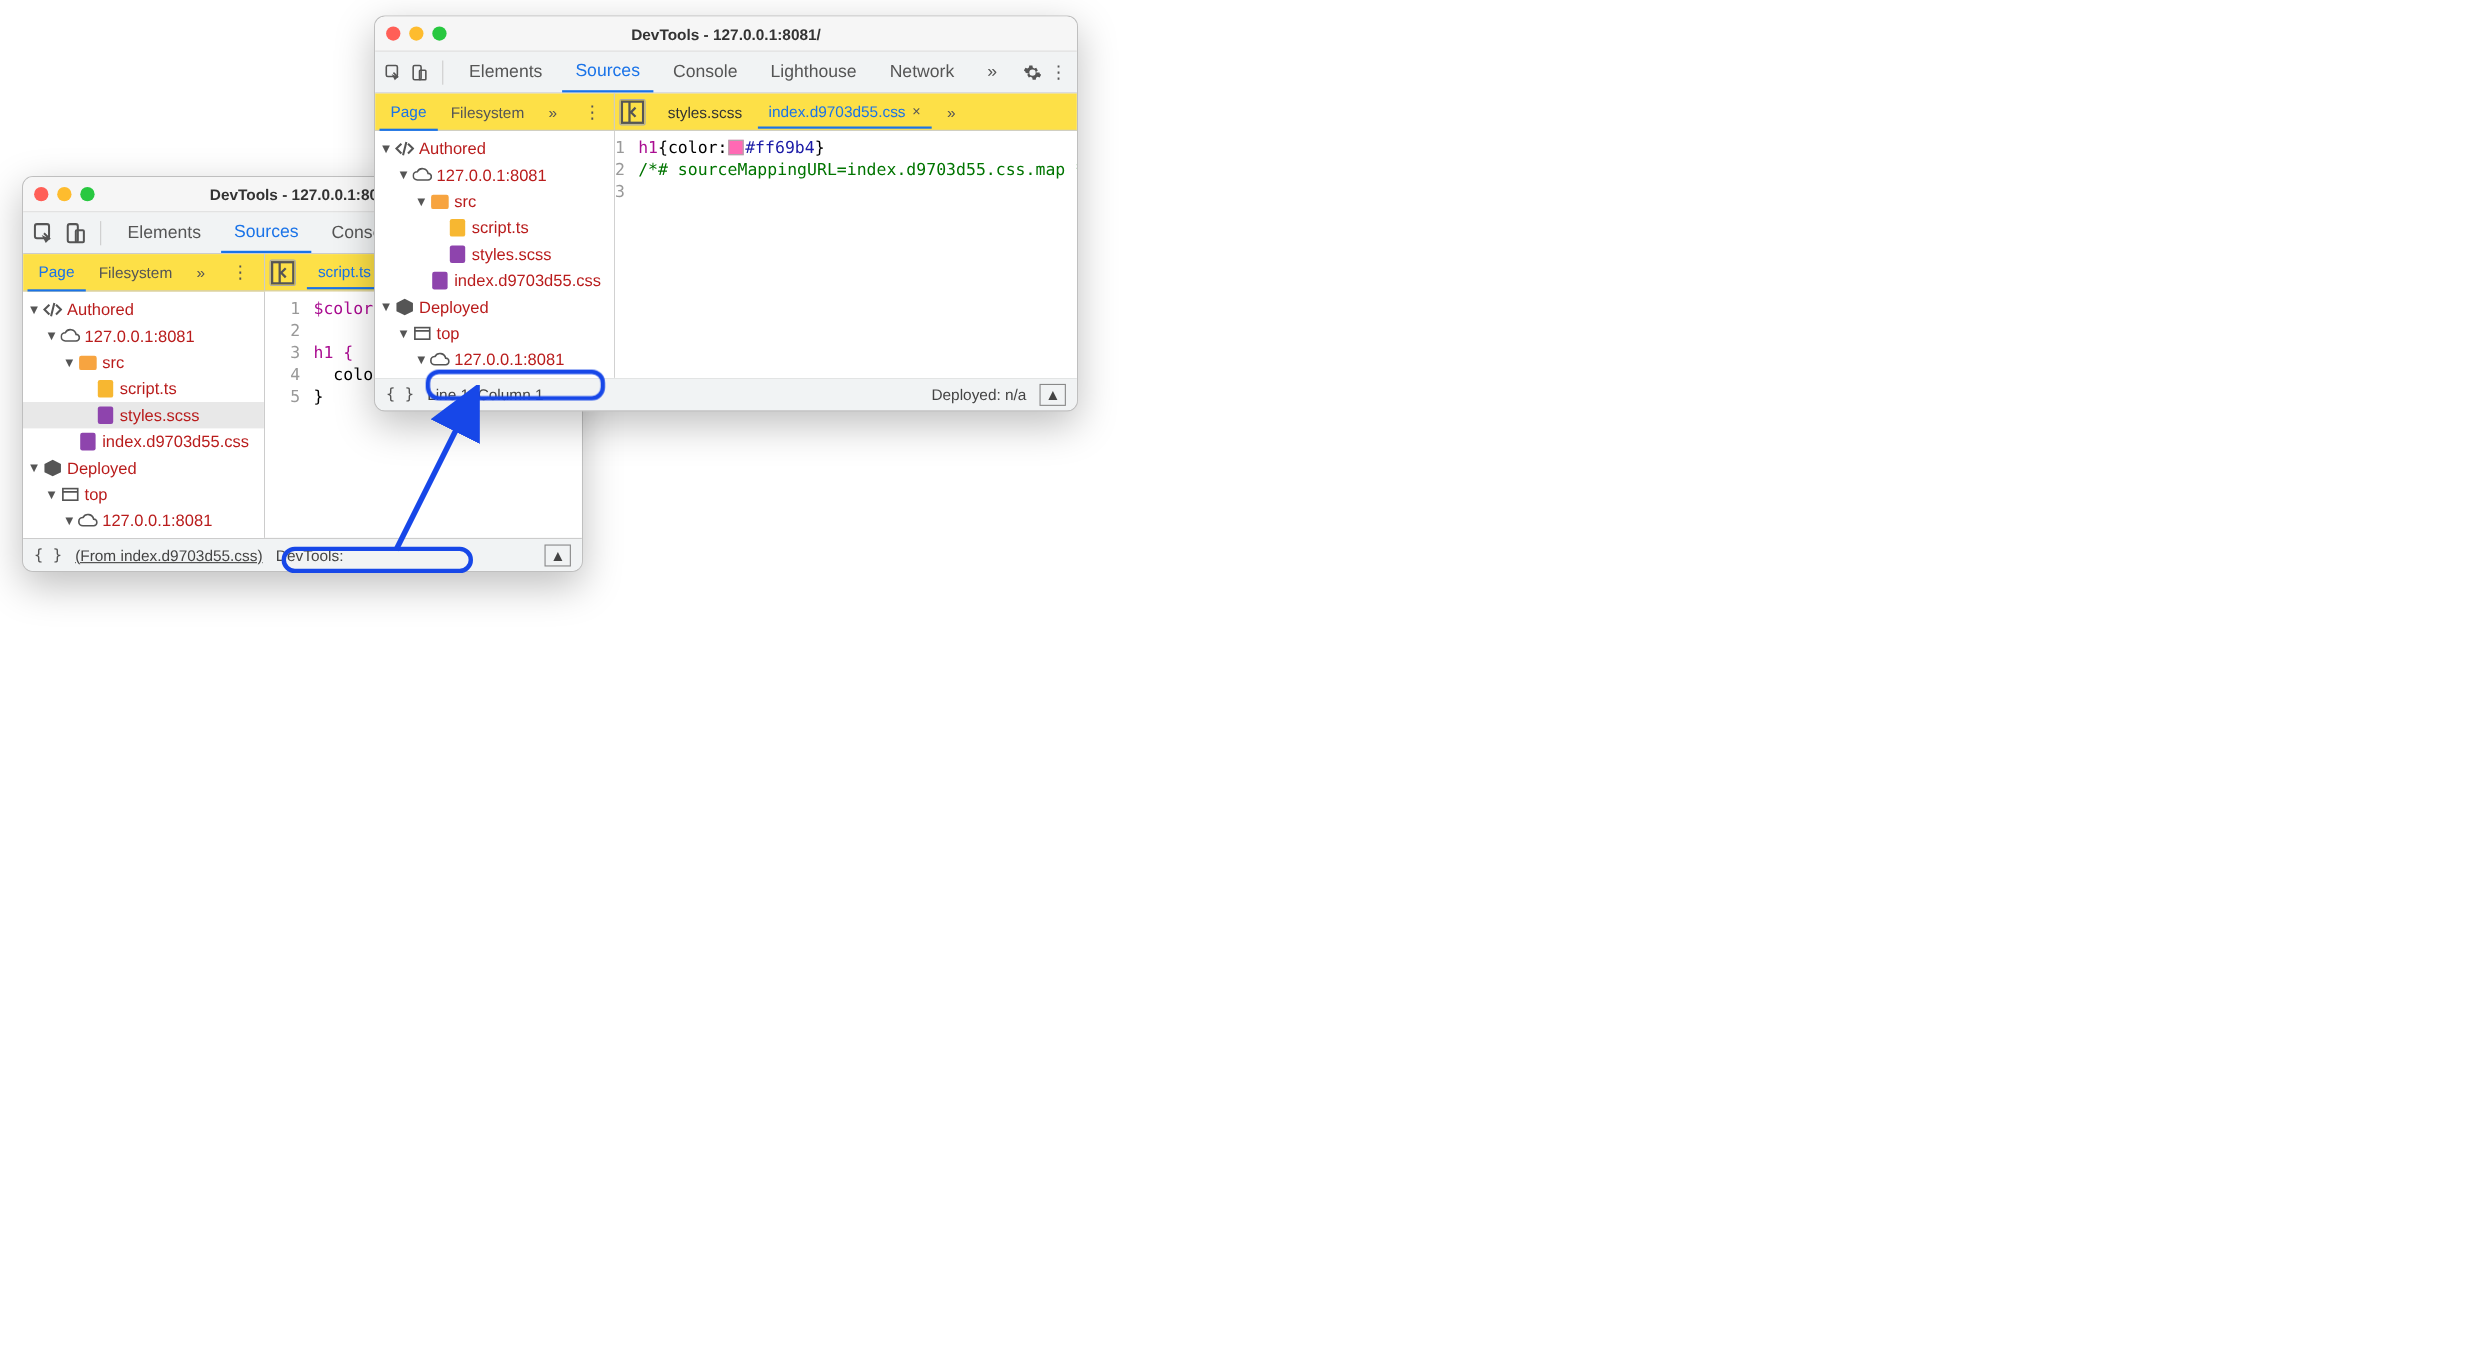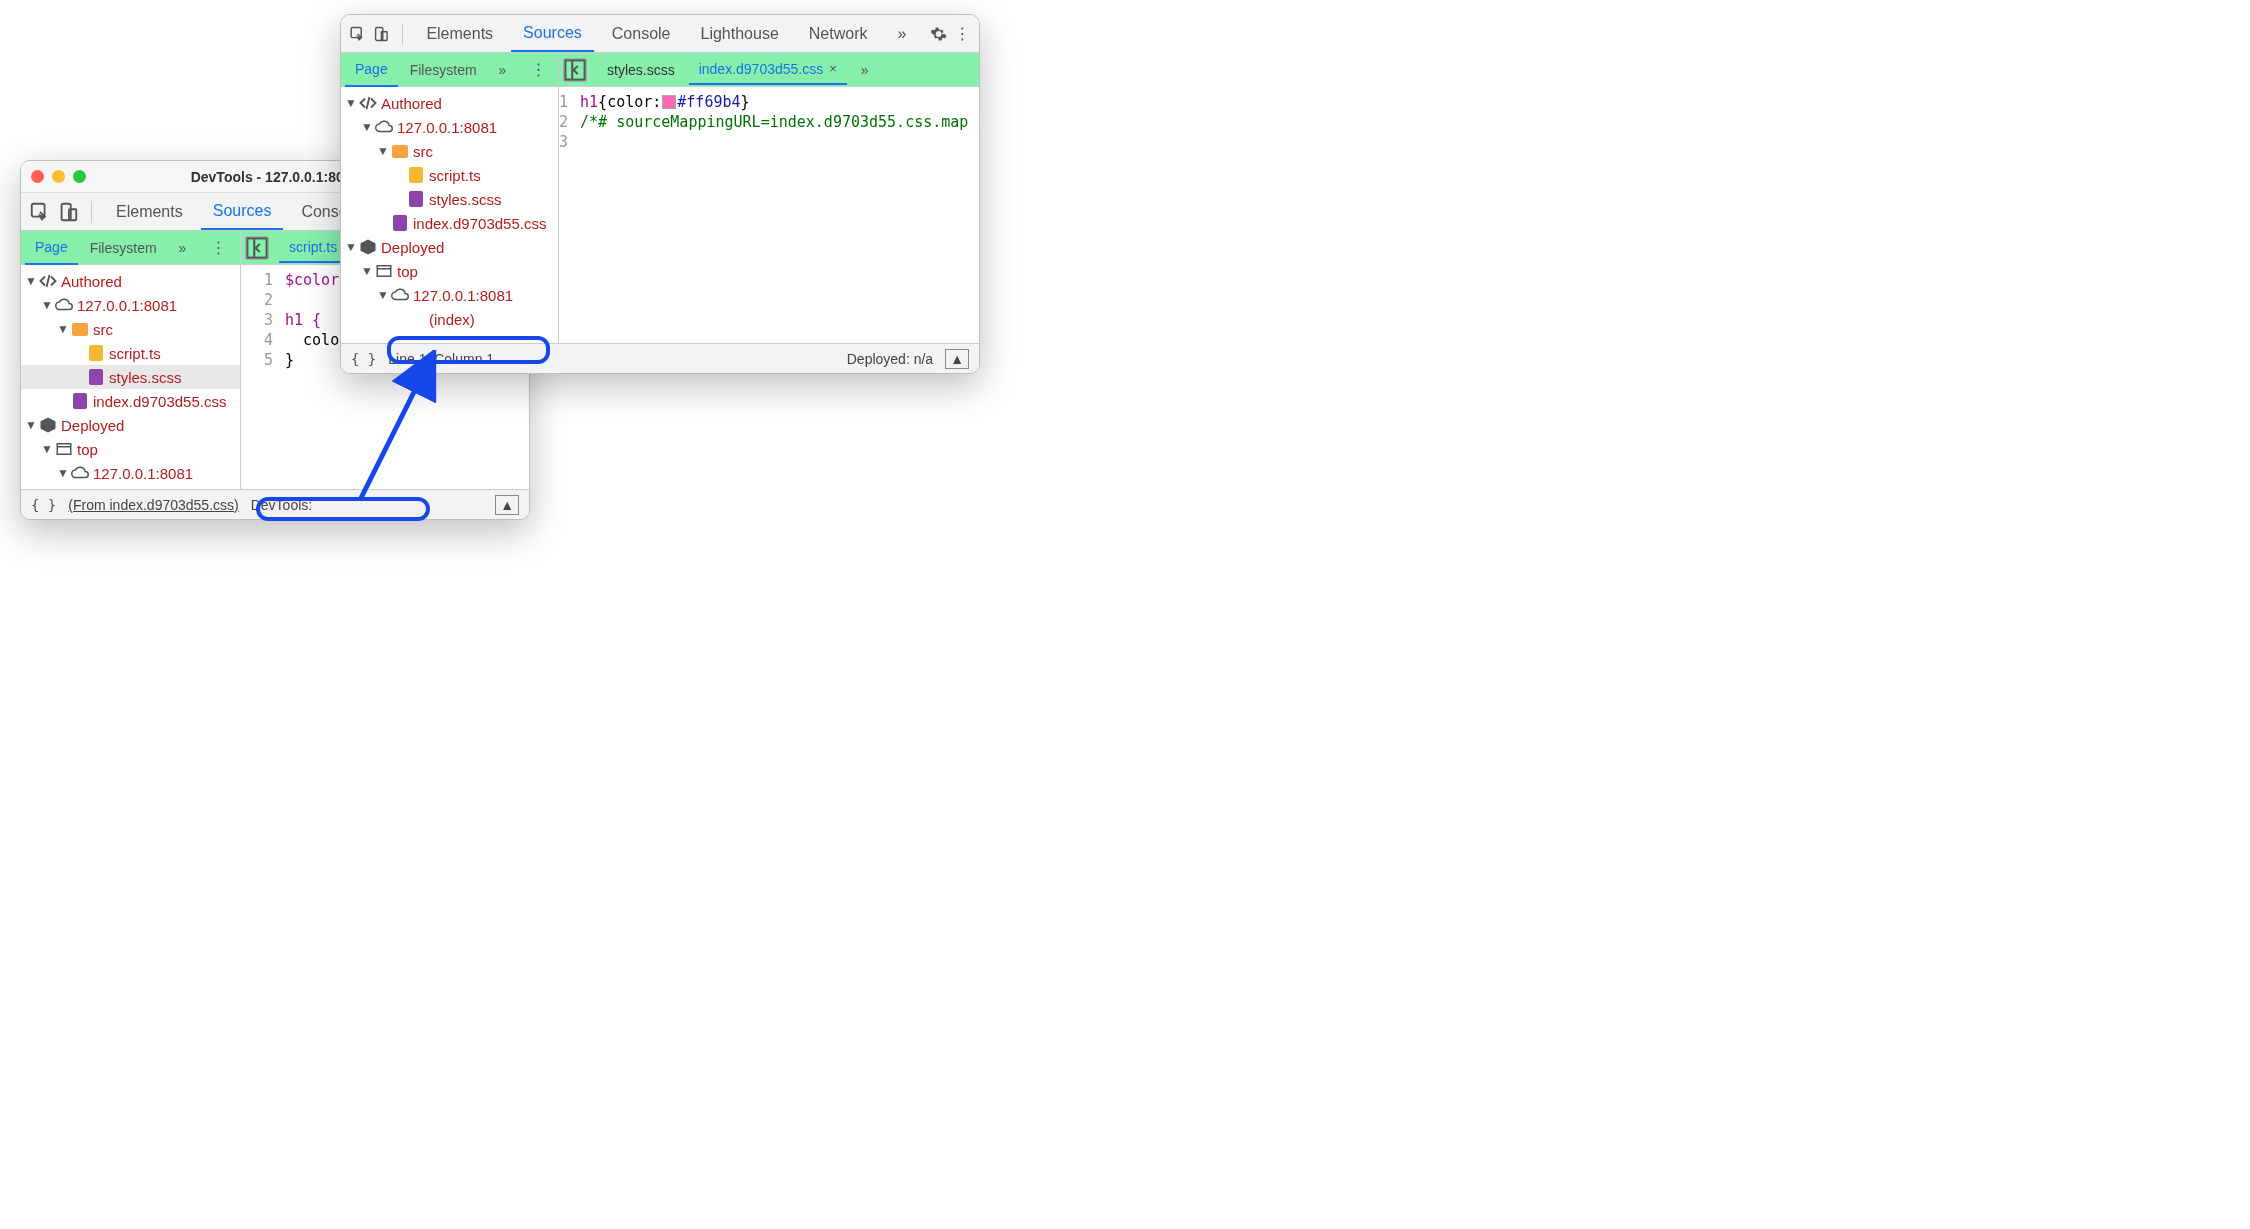--- a/index.html
+++ b/index.html
@@ -51,21 +51,21 @@
   .divider { width: 1px; background: #ccc; height: 22px; margin: 0 6px; }
   .tab { padding: 8px 12px; color: #555; cursor: pointer; }
   .tab.active { color: #1a73e8; border-bottom: 2px solid #1a73e8; font-weight: 500; }
   .toolbar .spacer { flex: 1; }
 
   .sub-toolbar {
     height: 34px;
     display: flex;
     align-items: stretch;
     border-bottom: 1px solid #ccc;
-    background: #86efac;
+    background: #fde047;
   }
   .sub-left {
     display: flex;
     align-items: center;
     border-right: 1px solid #ccc;
     padding: 0 4px;
     gap: 2px;
   }
   .sub-tab { padding: 8px 10px; font-size: 14px; color: #555; cursor: pointer; }
   .sub-tab.active { color: #1a73e8; border-bottom: 2px solid #1a73e8; }
@@ -279,20 +279,28 @@
   <div class="statusbar">
     <span class="braces">{ }</span>
     <span style="text-decoration: underline;">(From index.d9703d55.css)</span>
     <span>DevTools:</span>
     <span class="st-spacer"></span>
     <span style="border:1px solid #888; padding:1px 4px;">▲</span>
   </div>
 </div>
 
 <div class="window" style="left:340px; top:14px; width:640px; height:360px;">
+  <div class="titlebar">
+    <div class="traffic">
+      <div class="dot red"></div>
+      <div class="dot yellow"></div>
+      <div class="dot green"></div>
+    </div>
+    <div class="title">DevTools - 127.0.0.1:8081/</div>
+  </div>
 
   <div class="toolbar">
     <span class="tool-icon">
         <svg viewBox="0 0 24 24" fill="none" stroke="currentColor" stroke-width="2">
           <rect x="3" y="3" width="14" height="14" rx="2"></rect>
           <path d="M12 12 l6 6 M14 20 l-2-4 4 2z" fill="currentColor"></path>
         </svg>
       </span>
     <span class="tool-icon">
         <svg viewBox="0 0 24 24" fill="none" stroke="currentColor" stroke-width="2">

